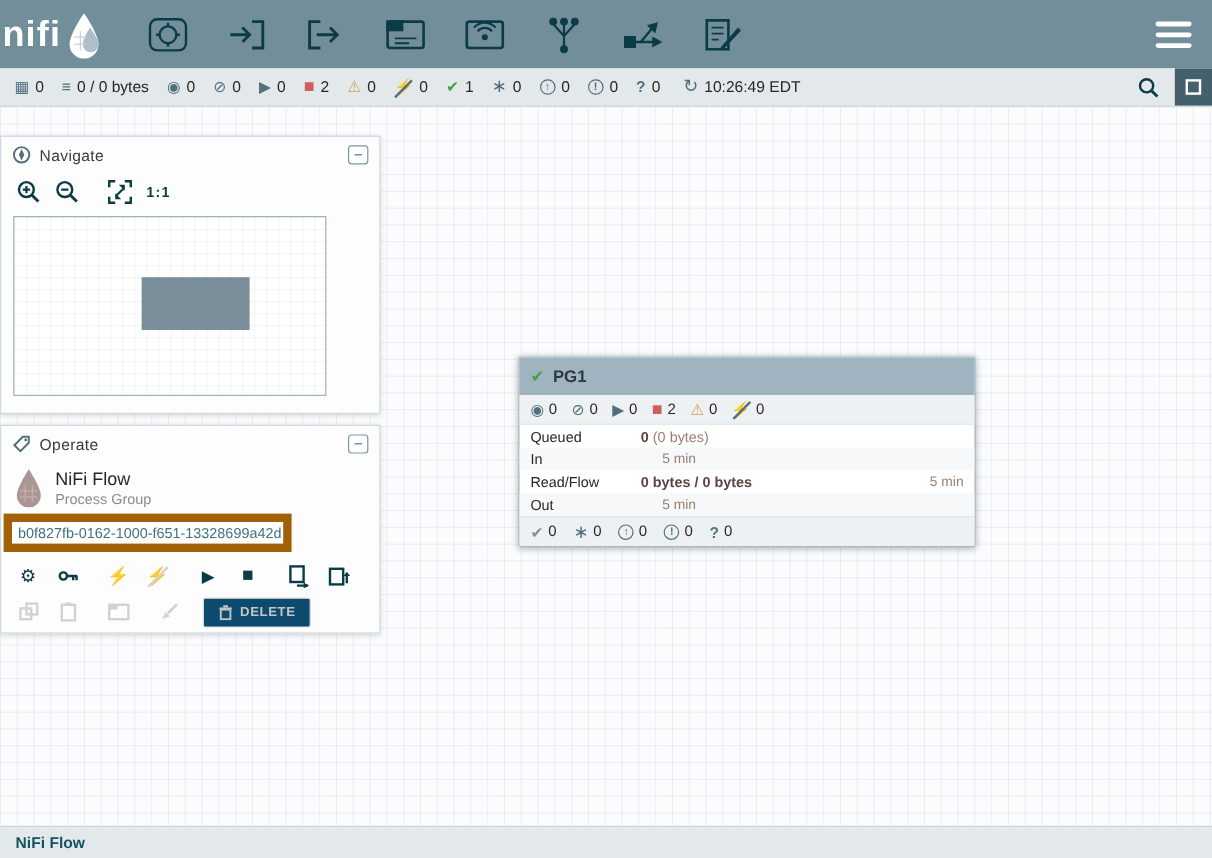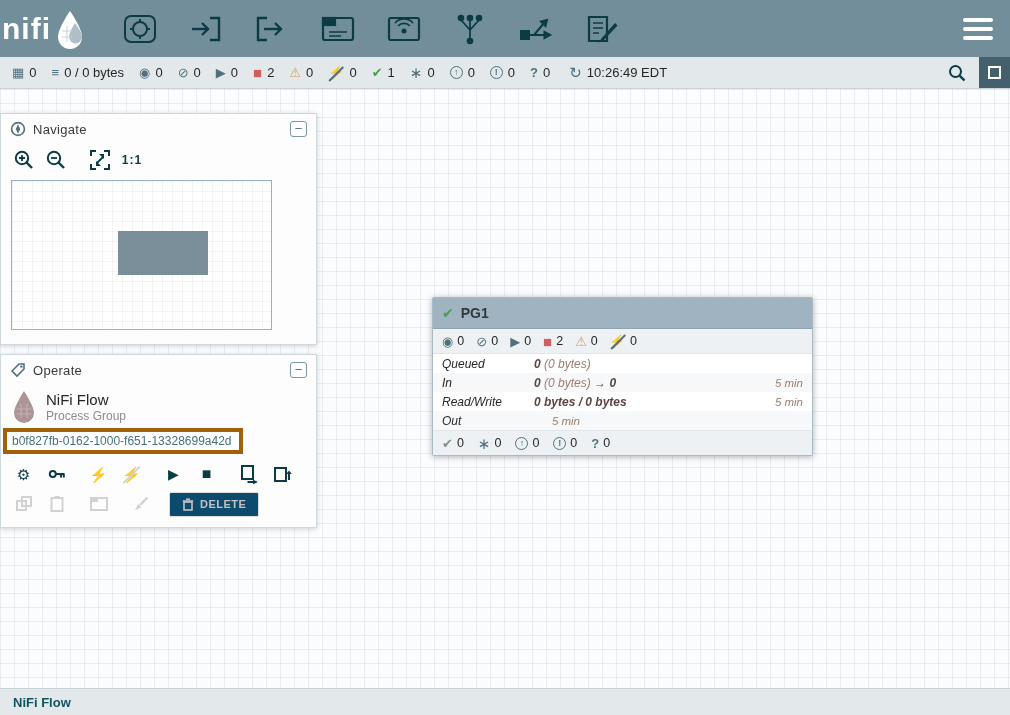--- a/index.html
+++ b/index.html
@@ -54,34 +54,34 @@
     background-image: linear-gradient(rgba(114,142,155,0.09) 1px, transparent 1px),
                       linear-gradient(90deg, rgba(114,142,155,0.09) 1px, transparent 1px);
     background-size:10px 10px; cursor:move; }
   .birdseye-rect { position:absolute; left:106px; top:50px; width:90px; height:44px; background:#7b8f9b; }
 
   .operate-panel { top:265px; height:174px; }
   .op-selection { display:flex; align-items:flex-start; gap:9px; padding:4px 10px 2px 10px; }
   .op-sel-text { display:flex; flex-direction:column; gap:1px; padding-top:2px; }
   .op-sel-name { font-size:15px; color:#262626; }
   .op-sel-type { font-size:12px; color:#8c8c8c; }
-  .op-id-box { margin:3px 0 5px 2px; width:240px; border:4px solid #a16207; background:#fff; font-size:12px; color:#44707d; padding:2px 5px; white-space:nowrap; overflow:hidden; }
+  .op-id-box { margin:3px 0 5px 2px; width:240px; border:7px solid #a16207; background:#fff; font-size:12px; color:#44707d; padding:2px 5px; white-space:nowrap; overflow:hidden; }
   .op-row { display:flex; align-items:center; gap:4px; padding:2px 8px; }
   .op-btn { width:29px; height:26px; display:flex; align-items:center; justify-content:center; cursor:pointer; background:transparent; border:none; font-size:15px; line-height:1; }
   .op-btn.sep { margin-left:9px; }
   .disabled-ic { color:#d2d2d2 !important; }
   .delete-btn { margin-left:10px; display:flex; align-items:center; gap:6px; border:1px solid #dcdcdc; border-radius:2px; background:#0c4a6e; color:#c3c3c3; font-size:11px; font-weight:bold; letter-spacing:0.5px; padding:5px 12px; cursor:default; }
 
   
   .pg { position:absolute; left:432px; top:208px; width:381px; background:#fff; border:1px solid #a9bac3; border-radius:2px; box-shadow:0 1px 6px rgba(0,0,0,0.3); cursor:pointer; }
   .pg-header { height:31px; background:#9fb4c0; display:flex; align-items:center; gap:7px; padding:0 9px; border-bottom:1px solid #8ea4b1; }
   .pg-name { font-size:14px; font-weight:bold; color:#30383c; }
   .pg-stats { height:25px; background:#eef1f3; border-bottom:1px solid #e0e6e9; display:flex; align-items:center; padding:0 9px; font-size:12.5px; color:#262626; }
   .pg-stat { display:flex; align-items:center; gap:4px; margin-right:12px; }
-  .pg-rows { font-size:12px;font-style:italic; }
+  .pg-rows { font-size:12px; }
   .pg-row { display:flex; align-items:center; height:19px; padding:0 9px; }
   .pg-row:nth-child(even) { background:#f6f8f9; }
   .pg-row-label { width:92px; color:#262626; }
   .pg-row-value { flex:1; color:#5a4544; font-weight:bold; }
   .pg-row-value .muted { color:#9c7e70; font-weight:normal; }
   .pg-row-time { width:46px; text-align:right; color:#9c7e70; font-size:11.5px; }
   .pg-footer { height:25px; background:#eef1f3; border-top:1px solid #e0e6e9; display:flex; align-items:center; padding:0 9px; font-size:12.5px; color:#262626; }
   .pg-footer .pg-stat { margin-right:14px; }
   .grey-green { color:#7f948b; }
 
@@ -405,25 +405,24 @@
         </span>
       </div>
       <div class="pg-rows">
         <div class="pg-row">
           <span class="pg-row-label">Queued</span>
           <span class="pg-row-value"><span>0</span><span class="muted"> (0 bytes)</span></span>
           <span class="pg-row-time"></span>
         </div>
         <div class="pg-row">
           <span class="pg-row-label">In</span>
-          <span class="pg-row-value"><span>0</span><span class="muted"> (0 bytes)</span><span> → </span><span>0</span></span>
           <span class="pg-row-time">5 min</span>
         </div>
         <div class="pg-row">
-          <span class="pg-row-label">Read/Write</span>
+          <span class="pg-row-label">Read/Flow</span>
           <span class="pg-row-value"><span>0 bytes / 0 bytes</span></span>
           <span class="pg-row-time">5 min</span>
         </div>
         <div class="pg-row">
           <span class="pg-row-label">Out</span>
           <span class="pg-row-time">5 min</span>
         </div>
       </div>
       <div class="pg-footer">
         <span class="pg-stat">

